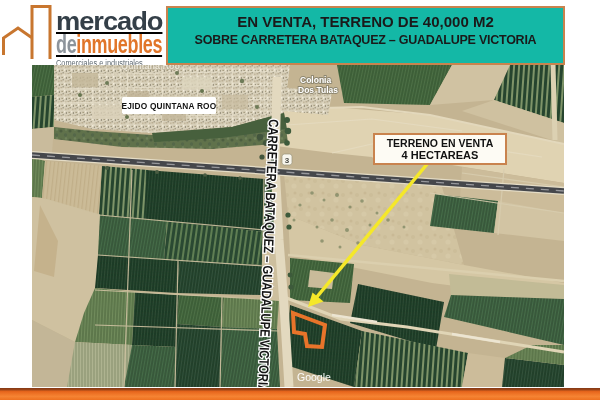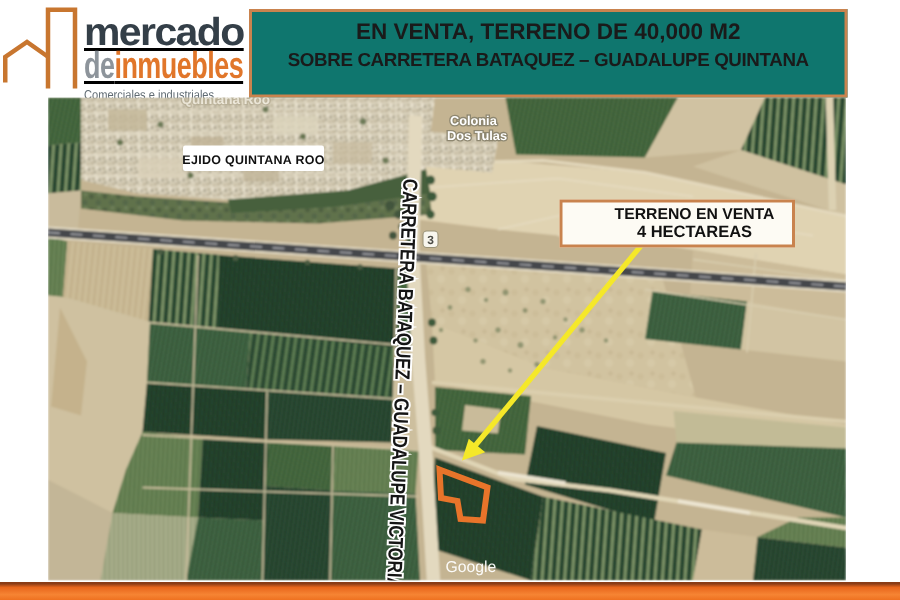--- a/index.html
+++ b/index.html
@@ -14,23 +14,23 @@
   <path d="M32 59 L32 6.5 L50 6.5 L50 59" fill="none" stroke="#c8762f" stroke-width="3"></path>
   <path d="M3.5 55 L3.5 38 L18 28 L31.5 37.5" fill="none" stroke="#c8762f" stroke-width="3"></path>
 </svg>
 
 <div class="abs" style="left:56px;top:8px;line-height:1;text-decoration:underline;">
   <div style="font-size:26px;font-weight:bold;color:#343f48;letter-spacing:-1px;transform:scaleX(1.05);transform-origin:0 0;">mercado</div>
   <div style="font-size:25px;font-weight:bold;letter-spacing:-0.5px;transform:scaleX(0.72);transform-origin:0 0;margin-top:-2px;white-space:nowrap;"><span style="color:#8d949b;">de</span><span style="color:#e1762a;">inmuebles</span></div>
   <div style="font-size:8.5px;color:#5f6a72;margin-top:2px;transform:scaleX(0.87);transform-origin:0 0;white-space:nowrap;">Comerciales e industriales</div>
 </div>
 
-<div class="abs" style="left:166px;top:6px;width:395px;height:55px;background:#0f766e;border:2px solid #c9834e;text-align:center;">
+<div class="abs" style="left:166px;top:6px;width:395px;height:55px;background:#14b8a6;border:2px solid #c9834e;text-align:center;">
   <div style="font-size:15px;font-weight:bold;color:#1a1a1a;margin-top:5px;">EN VENTA, TERRENO DE 40,000 M2</div>
-  <div style="font-size:12.5px;font-weight:bold;color:#1a1a1a;margin-top:3px;letter-spacing:-0.25px;">SOBRE CARRETERA BATAQUEZ – GUADALUPE QUINTANA</div>
+  <div style="font-size:12.5px;font-weight:bold;color:#1a1a1a;margin-top:3px;letter-spacing:-0.25px;">SOBRE CARRETERA BATAQUEZ – GUADALUPE VICTORIA</div>
 </div>
 
 <svg class="abs" style="left:32px;top:65px;" width="532" height="322" viewBox="0 0 532 322">
   <defs>
     <pattern id="dg" width="3" height="3" patternUnits="userSpaceOnUse" patternTransform="rotate(8)">
       <rect width="3" height="3" fill="#22402b"></rect>
         <rect width="1" height="3" fill="#33523b"></rect>
     </pattern>
     <pattern id="dg2" width="3" height="3" patternUnits="userSpaceOnUse" patternTransform="rotate(5)">
       <rect width="3" height="3" fill="#1e3a26"></rect>
@@ -320,18 +320,18 @@
   <text transform="translate(237,54) rotate(92.3) scale(1,1.2)" font-size="11.4" font-weight="bold" fill="#151515" stroke="#fff" stroke-width="2.2" paint-order="stroke" letter-spacing="-0.1">CARRETERA BATAQUEZ – GUADALUPE VICTORIA</text>
 
   <polygon points="261,248 293,260 290,282 275,281 273,269 262,267" fill="none" stroke="#e8742a" stroke-width="4" stroke-linejoin="miter"></polygon>
 
   <line x1="396" y1="98" x2="284" y2="233" stroke="#f5e829" stroke-width="3.5"></line>
   <polygon points="276,242 280.5,227.5 291.5,236.5" fill="#f5e829"></polygon>
 
   <text x="265" y="316" font-size="10.5" fill="#ffffff" opacity="0.95">Google</text>
 </svg>
 
-<div class="abs" style="left:373px;top:133px;width:130px;height:28px;background:#fdfbf4;border:2px solid #c9834e;text-align:center;padding-left:23px;">
+<div class="abs" style="left:373px;top:133px;width:130px;height:28px;background:#fdfbf4;border:2px solid #c9834e;text-align:center;">
   <div style="font-size:10.5px;font-weight:bold;color:#111;margin-top:2px;">TERRENO EN VENTA</div>
   <div style="font-size:11px;font-weight:bold;color:#111;">4 HECTAREAS</div>
 </div>
 
 <div class="abs" style="left:0;top:388px;width:600px;height:12px;background:linear-gradient(#8a3c16 0%,#8a3c16 9%,#e8661c 30%,#f68433 70%,#ee7120 100%);"></div>
 
 </body></html>

